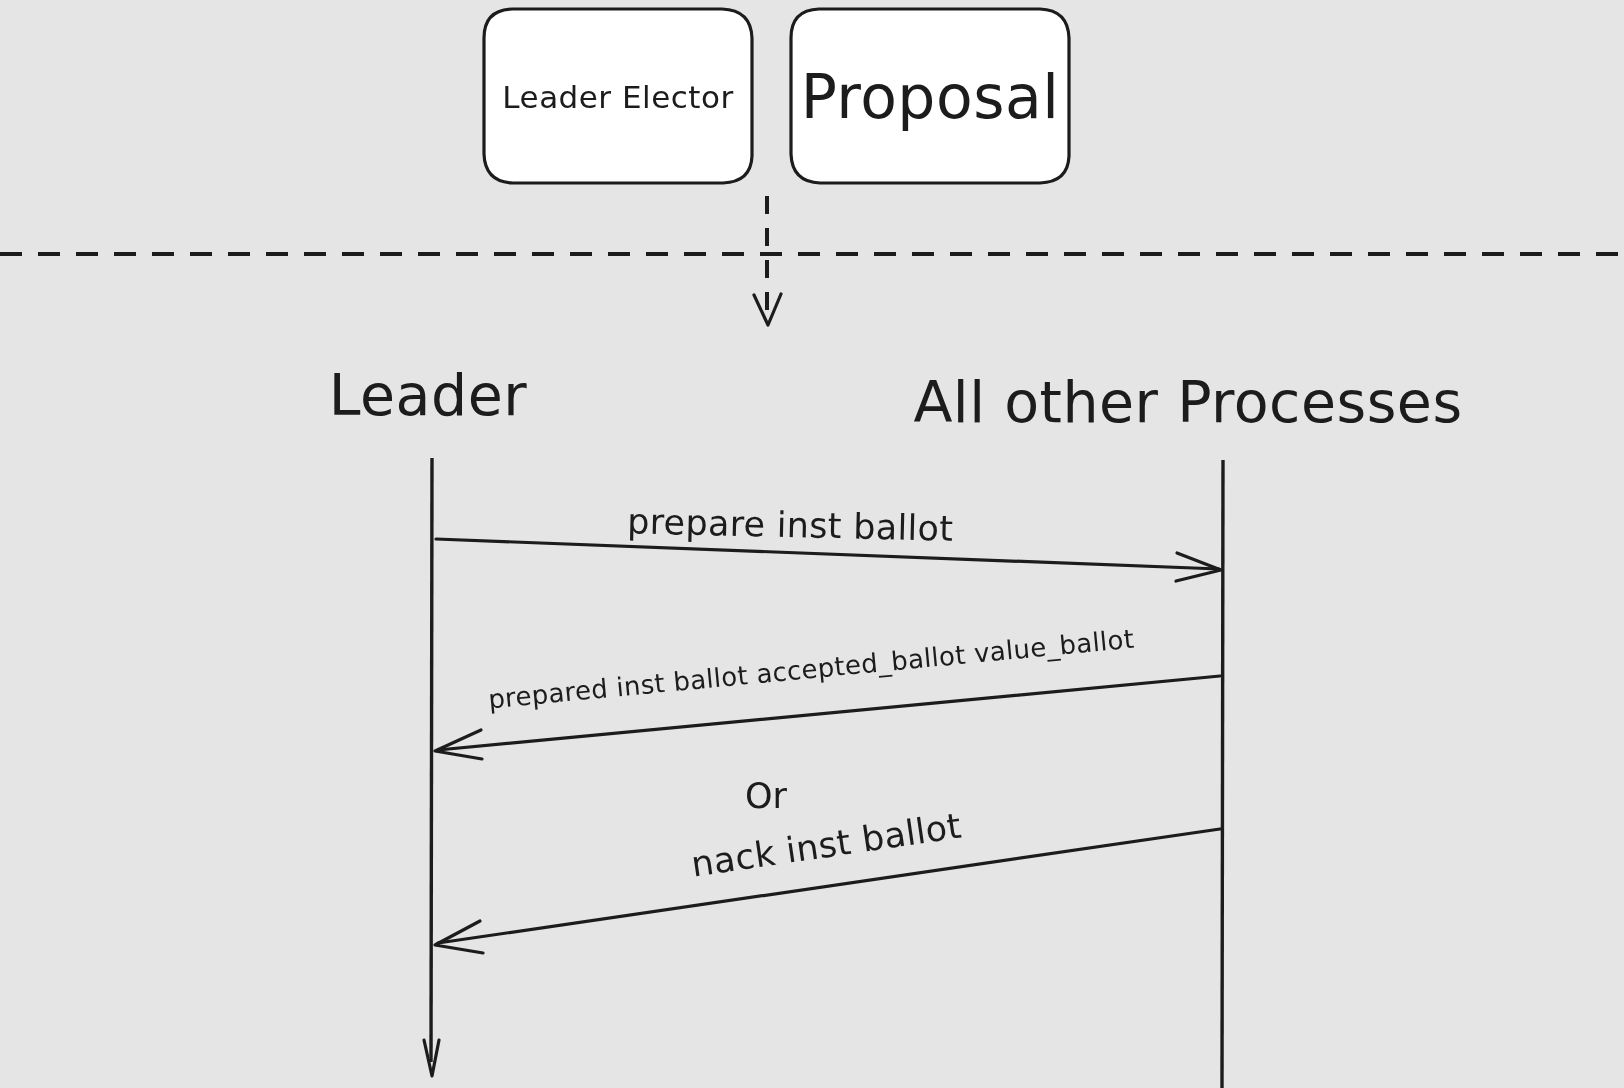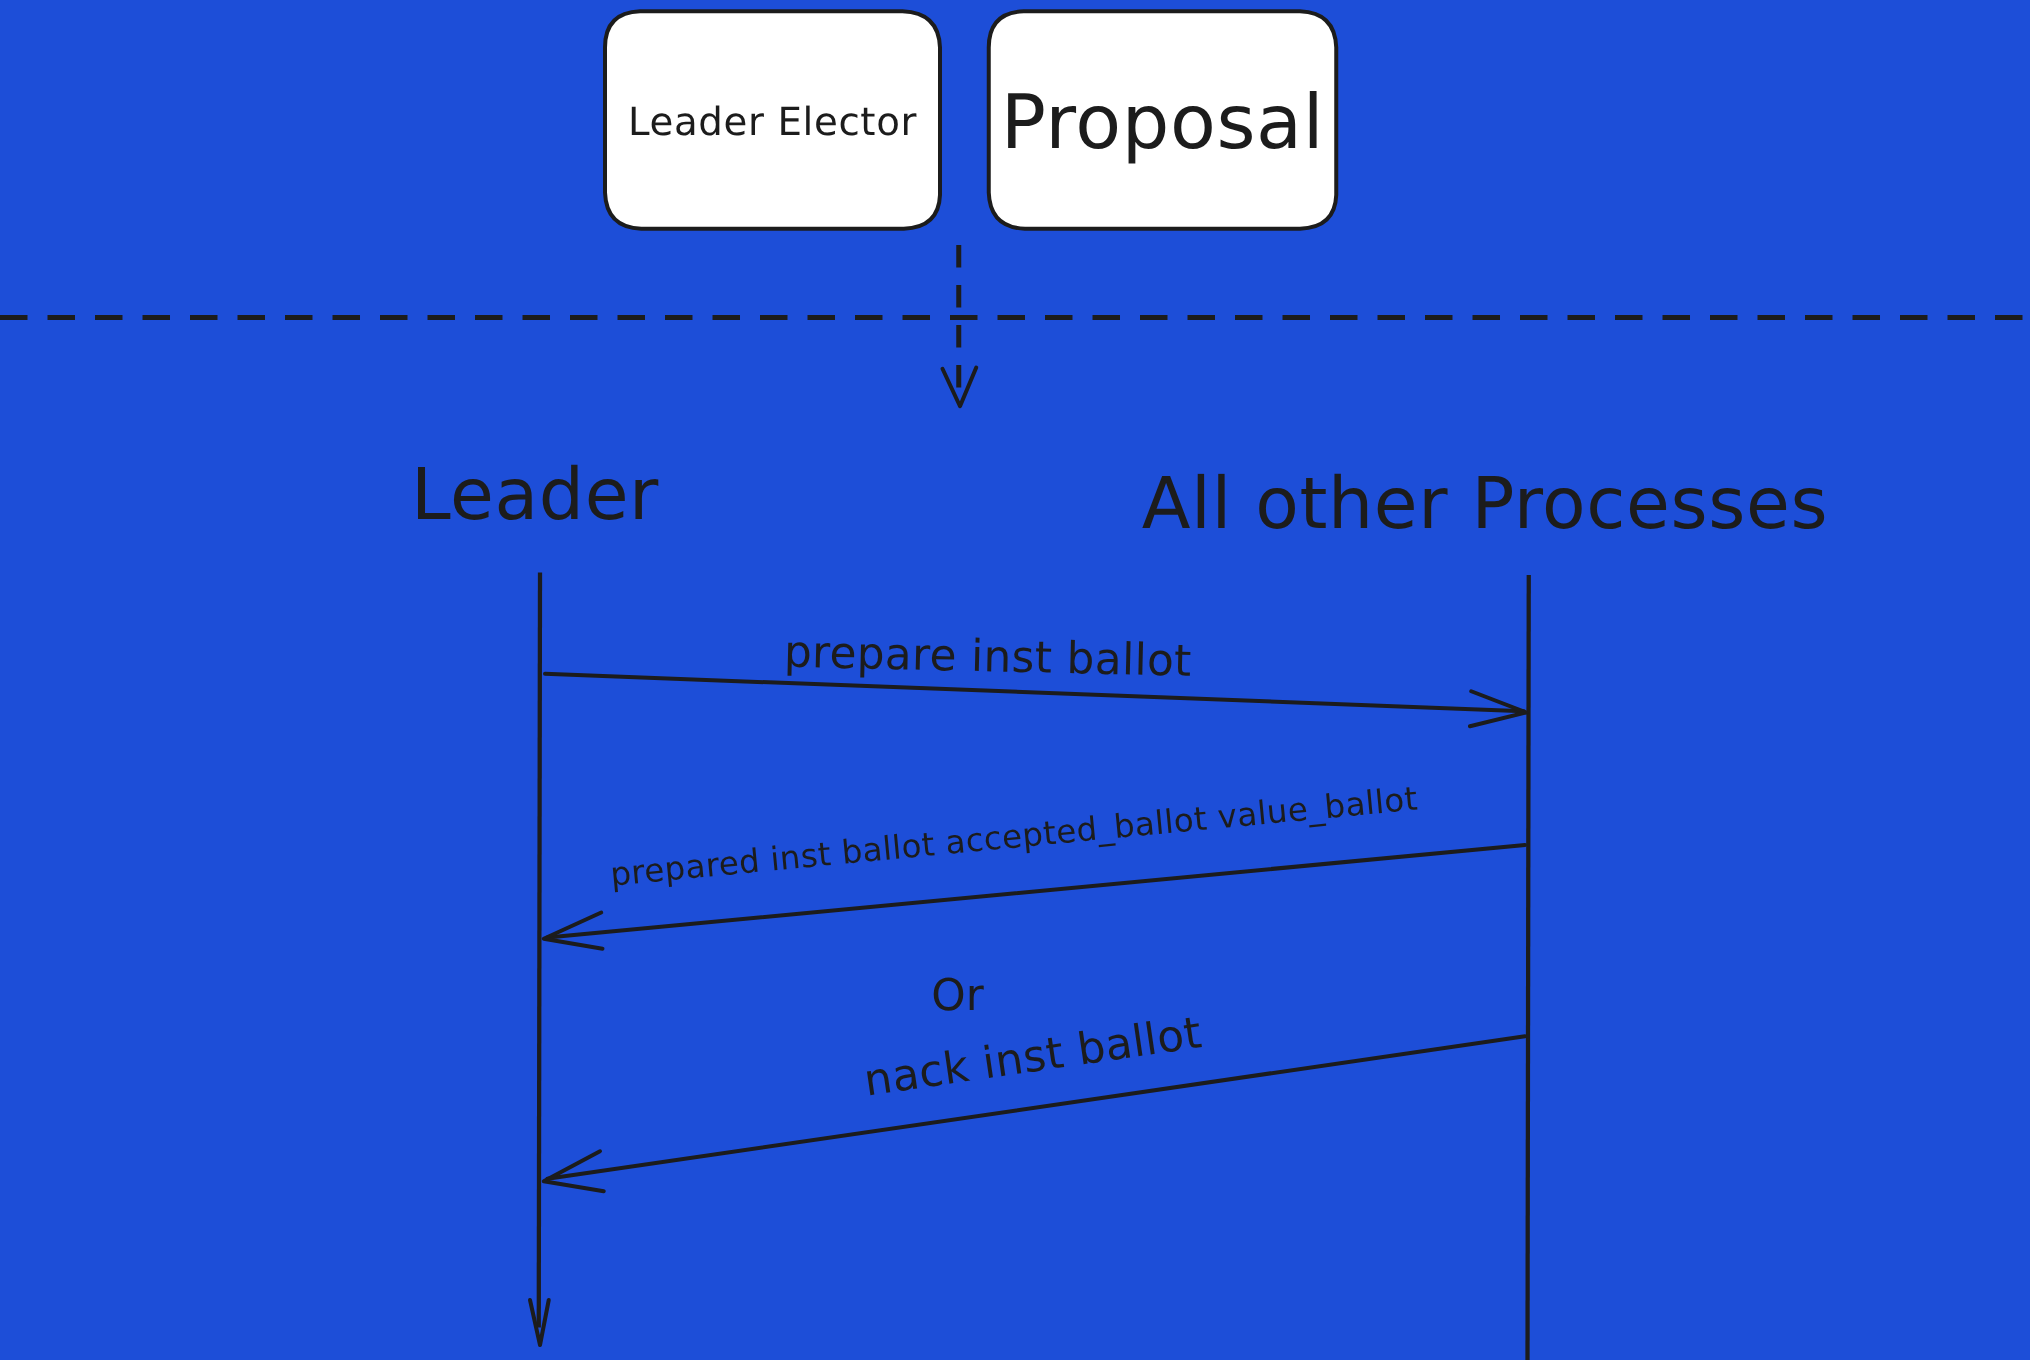--- a/index.html
+++ b/index.html
@@ -7,21 +7,21 @@
     padding: 0;
     background: #ffffff;
   }
   body {
     font-family: "DejaVu Sans", sans-serif;
   }
   #canvas {
     position: relative;
     width: 1624px;
     height: 1088px;
-    background: #1d4ed8;
+    background: #e5e5e5;
     overflow: hidden;
   }
   svg.layer {
     position: absolute;
     left: 0;
     top: 0;
     width: 1624px;
     height: 1088px;
   }
   .hand {

